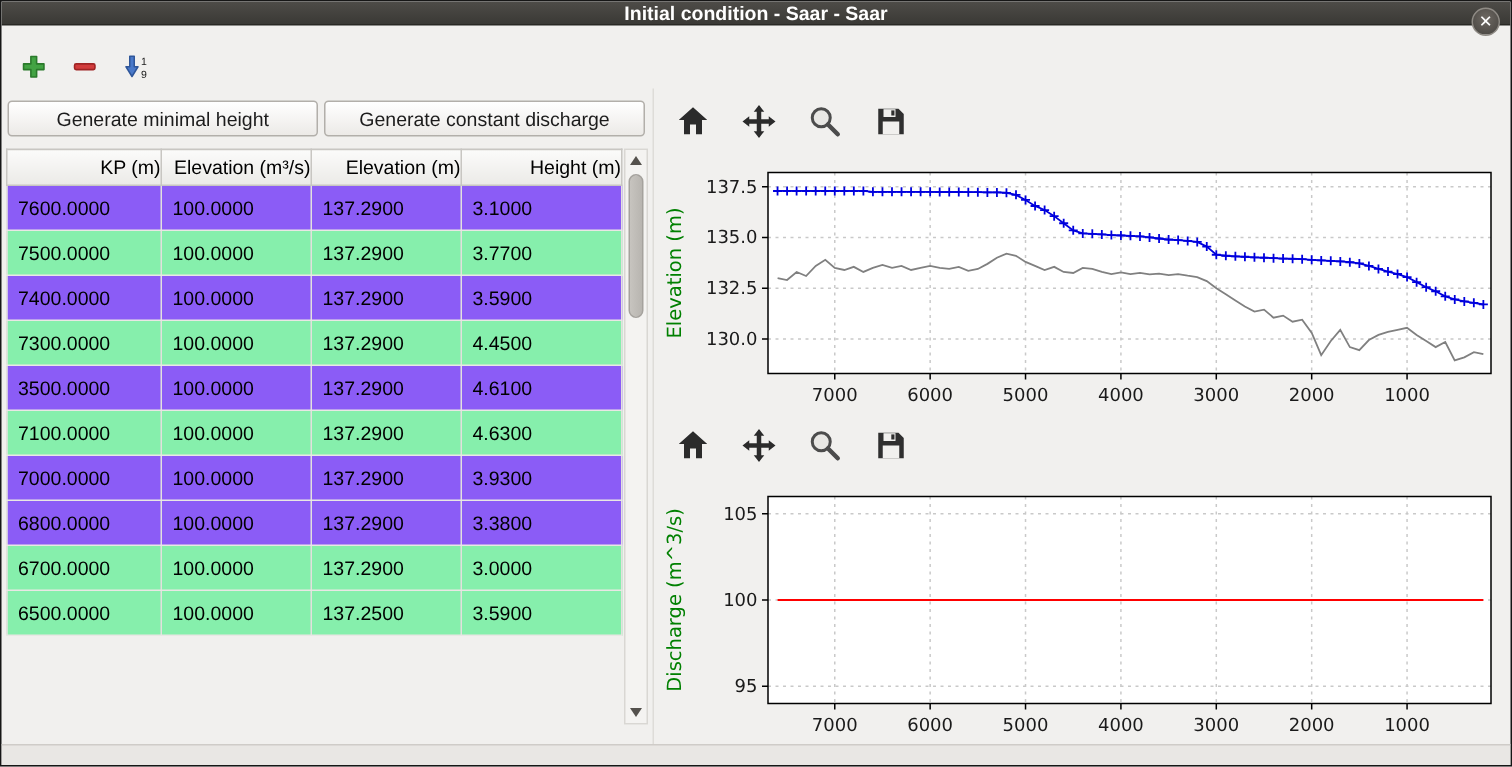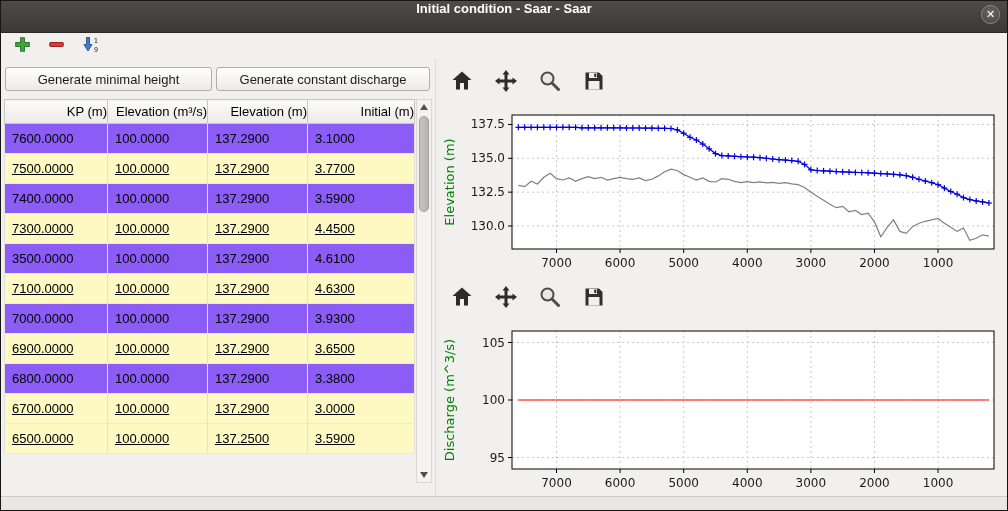--- a/index.html
+++ b/index.html
@@ -1,21 +1,21 @@
 <!DOCTYPE html>
 <html><head>
 <meta charset="utf-8">
 <style>
   * { margin:0; padding:0; box-sizing:border-box; }
   body { background:#bbb; font-family:"Liberation Sans", sans-serif; }
   .window { position:relative; width:1008px; height:511px; border:1px solid #161616;
             background:#f1f0ee; overflow:hidden; }
 
   
-  .titlebar { position:absolute; left:0; top:0; width:100%; height:32px;
+  .titlebar { position:absolute; left:0; top:0; width:100%; height:16px;
               background:linear-gradient(#4e4c48,#3a3935); border-bottom:1px solid #292824;
               display:flex; align-items:flex-start; justify-content:center; }
   .title { color:#ffffff; font-weight:bold; font-size:13px; }
   .close-btn { position:absolute; right:7px; top:4px; width:19px; height:19px; border-radius:50%;
                background:radial-gradient(circle at 50% 38%, #6e6963, #45423e);
                border:1px solid #8f8b85; color:#fff; display:flex; align-items:center;
                justify-content:center; font-size:11px; cursor:default; }
 
   
   .main-toolbar { position:absolute; left:0; top:28px; width:100%; height:30px;
@@ -32,21 +32,21 @@
   #btn-const { left:215px; width:214px; }
 
   table.data-table { position:absolute; left:3px; top:40px; width:410px;
                      border-collapse:collapse; table-layout:fixed; font-size:13px; }
   .data-table th { height:24px; background:linear-gradient(#fbfbfa,#ebeae7);
                    border:1px solid #c8c6c2; font-weight:normal; text-align:right;
                    padding:0; overflow:hidden; white-space:nowrap; }
   .data-table td { height:30px; background:#8b5cf6; border-right:1px solid #e2e0dd;
                    border-bottom:1px solid #e9e7e4; padding:0 0 0 7px; white-space:nowrap; }
   .data-table td:first-child { border-left:1px solid #e2e0dd; }
-  .data-table tr.alt td { background:#fef9c3;text-decoration:underline; }
+  .data-table tr.alt td { background:#86efac; }
 
   
   .vscroll { position:absolute; left:415px; top:40px; width:16px; height:384px;
              background:#f4f3f1; border:1px solid #d9d7d3; }
   .sb-btn { position:absolute; left:0; width:14px; height:14px; display:flex;
             align-items:center; justify-content:center; }
   .sb-up { top:0; } .sb-down { bottom:0; }
   .arr-up { width:0; height:0; border-left:4px solid transparent; border-right:4px solid transparent;
             border-bottom:6px solid #54514d; }
   .arr-down { width:0; height:0; border-left:4px solid transparent; border-right:4px solid transparent;
@@ -113,21 +113,21 @@
           <col style="width:103px">
           <col style="width:100px">
           <col style="width:100px">
           <col style="width:107px">
         </colgroup>
       <thead>
           <tr id="table-head-row">
             <th>KP (m)</th>
             <th>Elevation (m³/s)</th>
             <th>Elevation (m)</th>
-            <th>Initial (m)</th>
+            <th>Height (m)</th>
           </tr>
         </thead>
       <tbody id="table-body">
           <tr>
             <td>7600.0000</td>
             <td>100.0000</td>
             <td>137.2900</td>
             <td>3.1000</td>
           </tr>
           <tr class="alt">
@@ -158,26 +158,20 @@
             <td>7100.0000</td>
             <td>100.0000</td>
             <td>137.2900</td>
             <td>4.6300</td>
           </tr>
           <tr>
             <td>7000.0000</td>
             <td>100.0000</td>
             <td>137.2900</td>
             <td>3.9300</td>
-          </tr>
-          <tr class="alt">
-            <td>6900.0000</td>
-            <td>100.0000</td>
-            <td>137.2900</td>
-            <td>3.6500</td>
           </tr>
           <tr>
             <td>6800.0000</td>
             <td>100.0000</td>
             <td>137.2900</td>
             <td>3.3800</td>
           </tr>
           <tr class="alt">
             <td>6700.0000</td>
             <td>100.0000</td>

